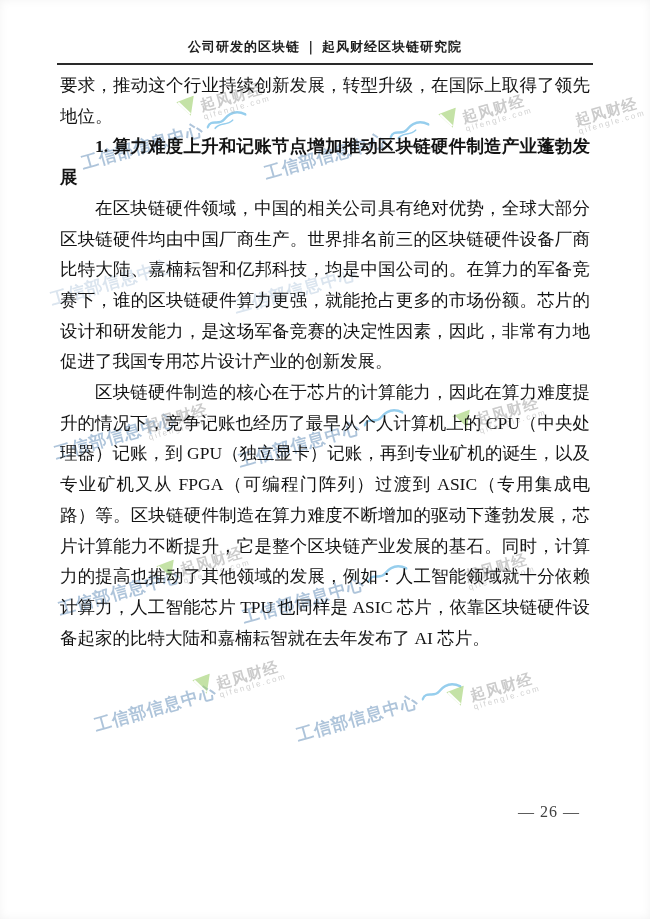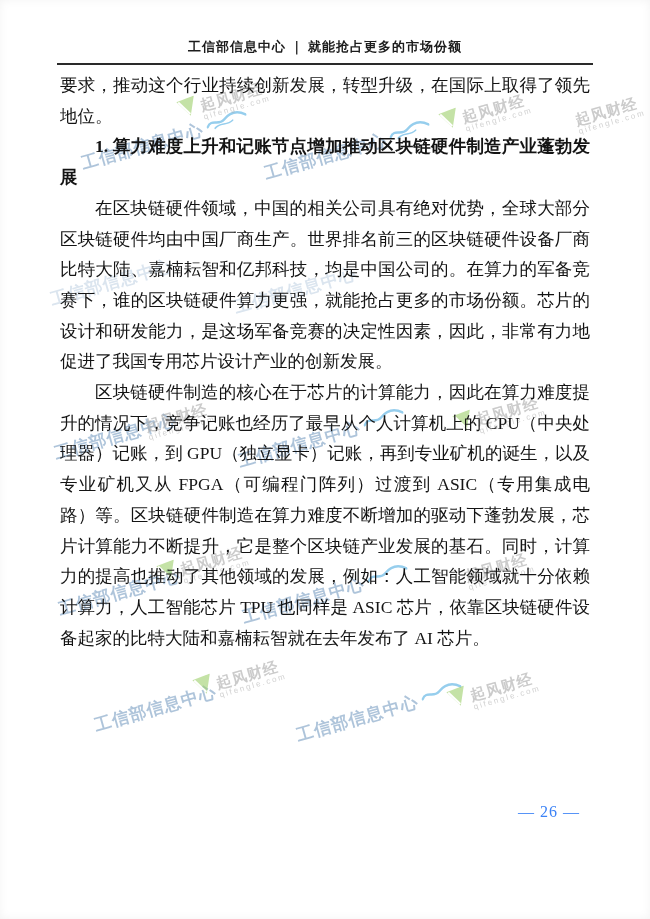--- a/index.html
+++ b/index.html
@@ -35,21 +35,21 @@
     text-align:justify;
     z-index:2;
   }
   .body-text p{margin:0;padding:0;}
   .indent{text-indent:2em;}
   .heading{font-weight:bold;}
 
   
   .footer{
     position:absolute;top:803px;right:70px;
-    font-size:16px;color:#3b82f6;letter-spacing:1px;
+    font-size:16px;color:#404040;letter-spacing:1px;
     z-index:2;
     text-align:right;
   }
 
   
   .wm{
     position:absolute;
     transform:rotate(-16deg);
     transform-origin:left bottom;
     white-space:nowrap;
@@ -206,21 +206,21 @@
         <polygon points="2,2 24,0 14,22" fill="#9ed06c"></polygon>
         <path d="M4 3 L14 20" stroke="#ffffff" stroke-width="2.4" fill="none"></path>
       </svg>
     <div class="wm-brand-col">
       <span class="wm-brand-text">起风财经</span>
       <span class="wm-brand-url">qifengle.com</span>
     </div>
   </div>
 
   <div class="header">
-    <div class="header-title">工信部信息中心 ｜ 就能抢占更多的市场份额</div>
+    <div class="header-title">公司研发的区块链 ｜ 起风财经区块链研究院</div>
     <div class="header-rule"></div>
   </div>
 
   <div class="body-text">
     <p>要求，推动这个行业持续创新发展，转型升级，在国际上取得了领先地位。</p>
     <p class="heading indent">1. 算力难度上升和记账节点增加推动区块链硬件制造产业蓬勃发展</p>
     <p class="indent">在区块链硬件领域，中国的相关公司具有绝对优势，全球大部分区块链硬件均由中国厂商生产。世界排名前三的区块链硬件设备厂商比特大陆、嘉楠耘智和亿邦科技，均是中国公司的。在算力的军备竞赛下，谁的区块链硬件算力更强，就能抢占更多的市场份额。芯片的设计和研发能力，是这场军备竞赛的决定性因素，因此，非常有力地促进了我国专用芯片设计产业的创新发展。</p>
     <p class="indent">区块链硬件制造的核心在于芯片的计算能力，因此在算力难度提升的情况下，竞争记账也经历了最早从个人计算机上的 CPU（中央处理器）记账，到 GPU（独立显卡）记账，再到专业矿机的诞生，以及专业矿机又从 FPGA（可编程门阵列）过渡到 ASIC（专用集成电路）等。区块链硬件制造在算力难度不断增加的驱动下蓬勃发展，芯片计算能力不断提升，它是整个区块链产业发展的基石。同时，计算力的提高也推动了其他领域的发展，例如：人工智能领域就十分依赖计算力，人工智能芯片 TPU 也同样是 ASIC 芯片，依靠区块链硬件设备起家的比特大陆和嘉楠耘智就在去年发布了 AI 芯片。</p>
   </div>
 

